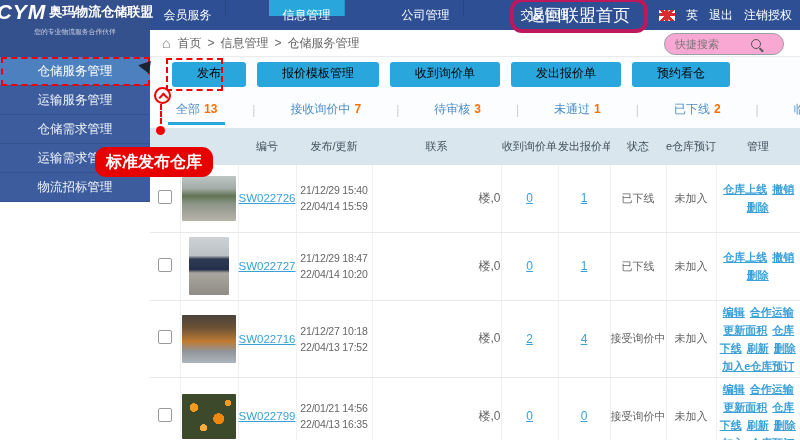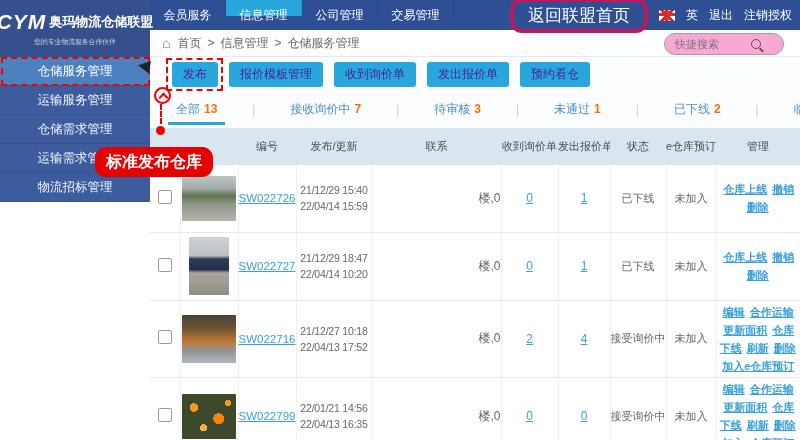--- a/index.html
+++ b/index.html
@@ -2,25 +2,25 @@
 <html><head>
 <meta charset="utf-8">
 <style>
   html,body{margin:0;padding:0;}
   body{width:800px;height:440px;font-family:"Liberation Sans","DejaVu Sans",sans-serif;}
   .app{position:relative;width:800px;height:440px;background:#fff;overflow:hidden;font-size:12px;}
 
   
   .topbar{position:absolute;top:0;left:0;width:800px;height:30px;background:#2e4f94;}
   .logo-block{position:absolute;top:0;left:0;width:150px;height:57px;background:#35518d;z-index:6;color:#fff;text-align:center;}
-  .logo-row{display:flex;align-items:center;justify-content:center;margin-top:10px;}
+  .logo-row{display:flex;align-items:center;justify-content:center;}
   .logo-mark{font-size:21px;font-weight:bold;font-style:italic;letter-spacing:1px;}
   .logo-name{font-size:13px;font-weight:bold;margin-left:3px;white-space:nowrap;}
   .logo-tagline{font-size:8px;color:rgba(255,255,255,0.7);margin-top:2px;white-space:nowrap;transform:scale(0.85);}
-  .nav-tabs{position:absolute;left:150px;top:0;height:16px;display:flex;z-index:3;}
+  .nav-tabs{position:absolute;left:150px;top:0;height:16px;display:flex;z-index:3;gap:43px;}
   .nav-tab{width:75px;line-height:30px;text-align:center;color:#fff;font-size:12px;cursor:pointer;border-right:1px solid rgba(0,0,0,0.12);}
   .nav-tab.active{background:#29a7dd;}
   .top-right{position:absolute;right:8px;top:0;height:30px;display:flex;align-items:center;gap:11px;color:#fff;z-index:3;}
   .return-btn{border:4px solid #be185d;border-radius:12px;background:transparent;color:#fff;font-size:17px;padding:2px 14px;cursor:pointer;font-family:inherit;}
   .flag{width:16px;height:11px;display:inline-block;background-color:#fff;border-radius:1px;
     background-image:
       linear-gradient(45deg, transparent 42%, #d62c2c 42%, #d62c2c 58%, transparent 58%),
       linear-gradient(-45deg, transparent 42%, #d62c2c 42%, #d62c2c 58%, transparent 58%),
       linear-gradient(#d62c2c,#d62c2c),
       linear-gradient(#d62c2c,#d62c2c);
@@ -38,21 +38,21 @@
   .mag::after{content:"";position:absolute;width:5px;height:1.5px;background:#555;transform:rotate(45deg);right:-4px;bottom:-2px;}
 
   
   .sidebar{position:absolute;top:57px;left:0;width:150px;z-index:4;}
   .side-item{height:28px;line-height:28px;text-align:center;color:#eef3fa;font-size:12.5px;background:#3d5c9d;border-bottom:1px solid #35528e;cursor:pointer;}
   .side-item.active{background:#4d80bf;color:#fff;}
 
   
   .content{position:absolute;top:57px;left:150px;width:650px;bottom:0;background:#fcfdfe;z-index:1;}
   .toolbar{position:absolute;top:5px;left:22px;display:flex;gap:11px;}
-  .tb-btn{background:#29a7dd;color:#4c1d95;border:none;border-radius:3px;font-size:12px;padding:0 11px;height:25px;line-height:25px;cursor:pointer;font-family:Liberation Serif, serif;white-space:nowrap;}
+  .tb-btn{background:#29a7dd;color:#000000;border:none;border-radius:3px;font-size:12px;padding:0 25px;height:25px;line-height:25px;cursor:pointer;font-family:Liberation Mono, monospace;white-space:nowrap;}
   .filter-tabs{position:absolute;top:44px;left:22px;display:flex;align-items:center;font-size:12px;color:#4a8cc7;gap:24px;}
   .filter{padding:0 4px;cursor:pointer;position:relative;white-space:nowrap;}
   .filter .count{color:#ff6e00;font-weight:bold;margin-left:4px;}
   .filter.active::before{content:"";position:absolute;left:-4px;right:-4px;bottom:-7px;height:3px;background:#29a7dd;}
   .filter-sep{color:#ccc;margin:0 7px;}
 
   
   .table-wrap{position:absolute;top:71px;left:0;width:650px;}
   table{width:650px;border-collapse:collapse;table-layout:fixed;}
   col.c-cb{width:30px}col.c-img{width:58px}col.c-code{width:58px}col.c-date{width:76px}col.c-contact{width:129px}

